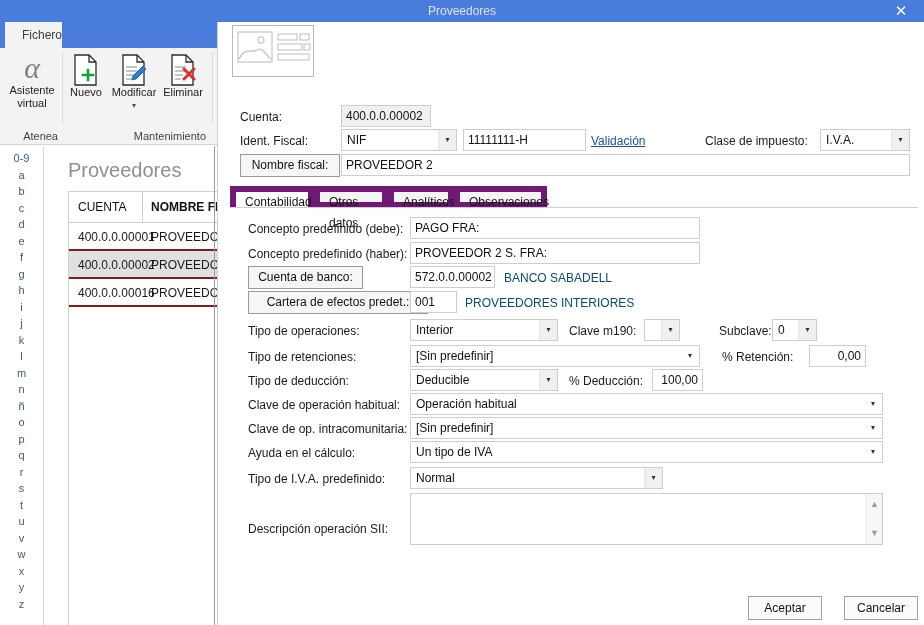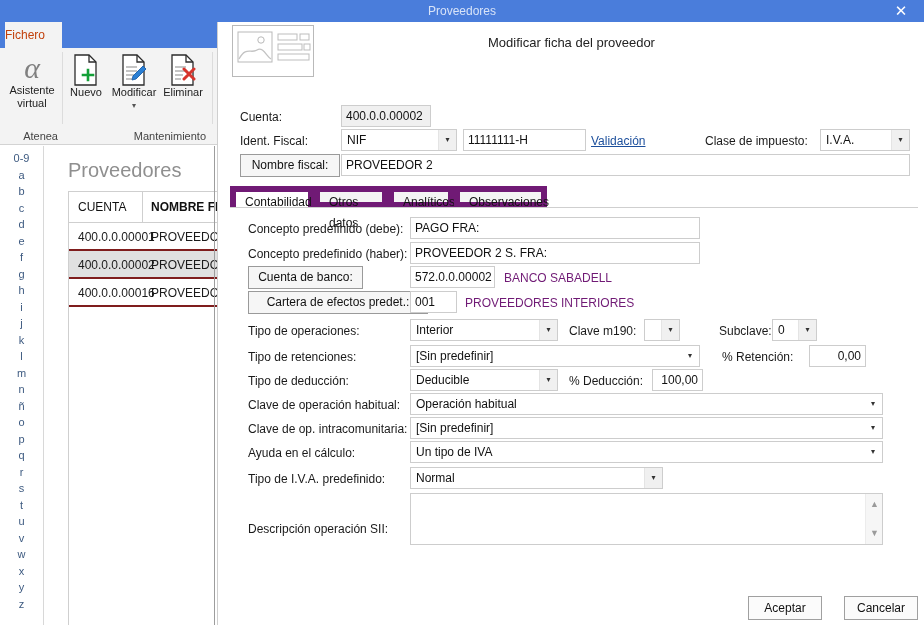--- a/index.html
+++ b/index.html
@@ -36,22 +36,22 @@
     background: #ffffff;
   }
 
   
   .ribbon-tabstrip {
     position: absolute; left: 0; top: 22px; width: 218px; height: 26px;
     background: #4a7ddb;
   }
   .ribbon-tab {
     position: absolute; left: 5px; top: 22px; width: 57px; height: 26px;
-    background: #f3f3f3; line-height: 27px; text-align: left;
-    font-size: 12px; color: #c2410c; cursor: pointer;
+    background: #f3f3f3; line-height: 27px; text-align: right;
+    font-size: 12px; color: #404040; cursor: pointer;
   }
   .ribbon-body {
     position: absolute; left: 0; top: 48px; width: 218px; height: 97px;
     background: #f3f3f3; border-bottom: 1px solid #d3d3d3;
     border-right: 1px solid #d3d3d3;
   }
   .grp-divider {
     position: absolute; top: 4px; width: 1px; height: 72px; background: #dcdcdc;
   }
   .ribbon-grp-label {
@@ -150,21 +150,21 @@
   }
   .btnlabel {
     position: absolute; border: 1px solid #9a9a9a; background: #f6f6f6;
     font-size: 12px; height: 23px; line-height: 21px; text-align: center;
     color: #111; cursor: pointer;
   }
   .link {
     position: absolute; font-size: 12px; color: #1c4f9c;
     text-decoration: underline; cursor: pointer;
   }
-  .statictext { position: absolute; font-size: 12px; color: #701a75; }
+  .statictext { position: absolute; font-size: 12px; color: #0c4a6e; }
 
   
   .tabs { position: absolute; left: 12px; top: 164px; width: 688px; height: 22px; }
   .tab {
     position: absolute; top: 0; height: 22px; line-height: 21px;
     font-size: 12px; padding: 0 9px; cursor: pointer;
     border: 6px solid #701a75; background: #f4f4f4; color: #111;
   }
   .tab.active { background: #ffffff; border-bottom: 1px solid #ffffff; font-weight: normal; }
   .tabpanel {
@@ -323,21 +323,20 @@
         <circle cx="28" cy="14" r="3.2" fill="none" stroke="#b9b9b9"></circle>
         <path d="M6 33 C13 20, 18 28, 24 24 C30 20, 34 31, 38 33" fill="none" stroke="#c3c3c3" stroke-width="1.3"></path>
         <rect x="45" y="8" width="19" height="6" fill="#fff" stroke="#bdbdbd"></rect>
         <rect x="67" y="8" width="9" height="6" fill="#fff" stroke="#bdbdbd"></rect>
         <rect x="45" y="18" width="24" height="6" fill="#fff" stroke="#bdbdbd"></rect>
         <rect x="45" y="28" width="31" height="6" fill="#fff" stroke="#bdbdbd"></rect>
         <rect x="71" y="18" width="6" height="6" fill="#fff" stroke="#bdbdbd"></rect>
       </svg>
     </div>
 
-    <div class="dlg-title">Modificar ficha del proveedor</div>
 
     <div class="lbl" style="left:22px; top:88px;">Cuenta:</div>
     <div class="fld ro" style="left:123px; top:83px; width:90px;">400.0.0.00002</div>
 
     <div class="lbl" style="left:22px; top:112px;">Ident. Fiscal:</div>
     <div class="combo" style="left:123px; top:107px; width:116px;">
       <span>NIF</span>
       <span class="cb-arrow">▾</span>
     </div>
     <div class="fld" style="left:245px; top:107px; width:123px;">11111111-H</div>

